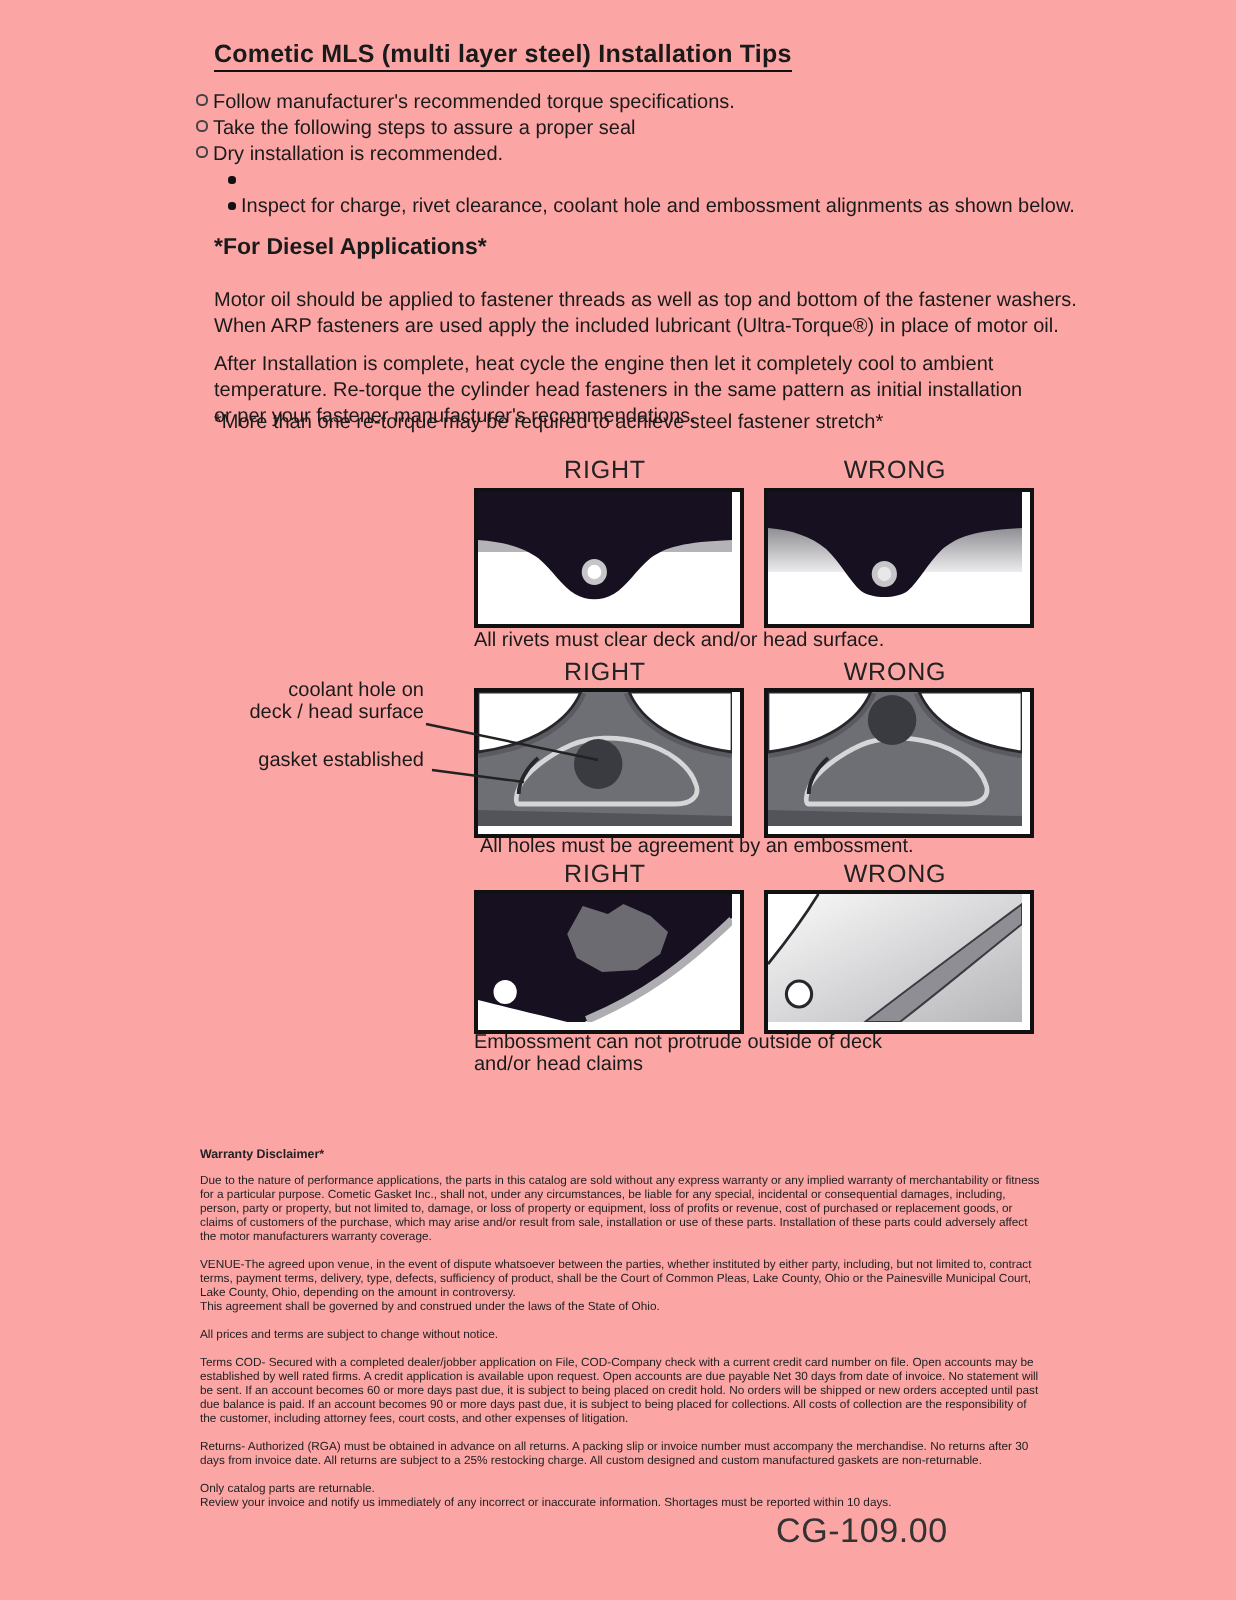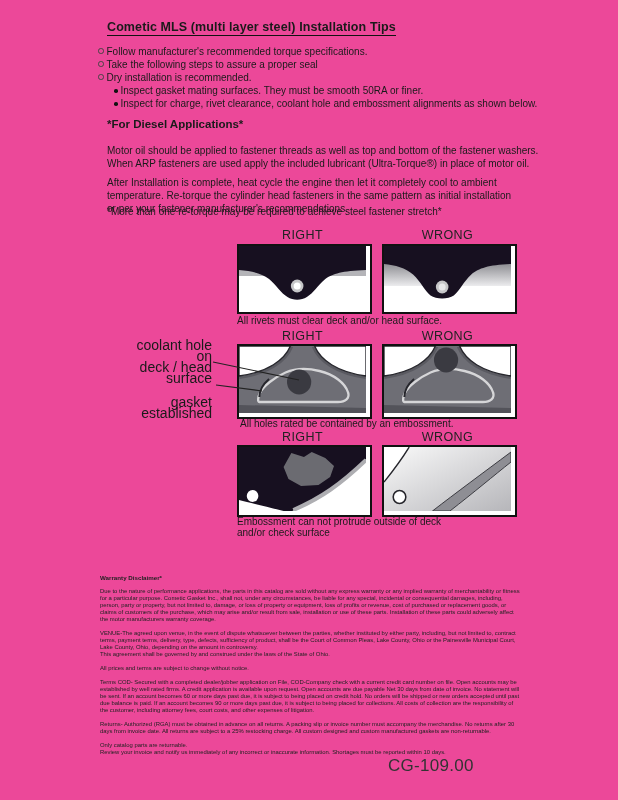--- a/index.html
+++ b/index.html
@@ -1,17 +1,17 @@
 <!DOCTYPE html>
 <html><head>
 <meta charset="utf-8">
 <style>
   html,body { margin:0; padding:0; background:#ffffff; }
   .page {
-    position:relative; width:618px; height:800px; background:#ec4899;
+    position:relative; width:618px; height:800px; background:#fca5a5;
     font-family:"Liberation Sans", sans-serif; color:#1a1a1a; overflow:hidden;
   }
   .abs { position:absolute; }
 
   .doc-title {
     left:107px; top:20px; font-size:12.5px; font-weight:bold;
     border-bottom:1.5px solid #111; padding-bottom:1px; letter-spacing:0.1px;
   }
   .bullets { left:98px; top:45px; font-size:10px; line-height:13px; }
   .b-row { white-space:nowrap; }
@@ -29,42 +29,42 @@
   .body-p { font-size:10px; line-height:13px; }
   .p1 { left:107px; top:134px; width:434px; }
   .p2 { left:107px; top:166px; width:414px; }
   .note { left:107px; top:206px; font-size:10px; }
 
   .rw-label { font-size:12.5px; color:#222; text-align:center; letter-spacing:0.4px; }
   .panel { border:2px solid #111; background:#fff; }
   .panel svg { display:block; }
   .fig-caption { font-size:10px; line-height:11px; color:#1a1a1a; }
 
-  .callouts { text-align:right; font-size:14px; line-height:11px; color:#1a1a1a; }
+  .callouts { text-align:right; font-size:10px; line-height:11px; color:#1a1a1a; }
   .leader-overlay { pointer-events:none; }
 
   .disclaimer { left:100px; top:574px; width:420px; font-size:5.9px; line-height:7px; color:#222; }
   .disclaimer h4 { margin:0 0 7px 0; font-size:6.2px; font-weight:bold; }
   .disclaimer p { margin:0 0 7px 0; }
   .disclaimer p.tight { margin:0; }
 
   .doc-code { left:388px; top:756px; font-size:17px; color:#333; letter-spacing:0.3px; }
 </style>
 </head>
 <body>
 
 <div class="page">
 
   <div class="abs doc-title">Cometic MLS (multi layer steel) Installation Tips</div>
 
   <div class="abs bullets">
     <div class="b-row"><span class="ring"></span><span>Follow manufacturer's recommended torque specifications.</span></div>
     <div class="b-row"><span class="ring"></span><span>Take the following steps to assure a proper seal</span></div>
     <div class="b-row"><span class="ring"></span><span>Dry installation is recommended.</span></div>
-    <div class="b-row sub"><span class="dot"></span><span>Inspect gasket mating surfaces.  They must be smooth 50RA or finer.</span></div>
+    <div class="b-row sub"><span class="dot"></span></div>
     <div class="b-row sub"><span class="dot"></span><span>Inspect for charge, rivet clearance, coolant hole and embossment alignments as shown below.</span></div>
   </div>
 
   <div class="abs sec-heading">*For Diesel Applications*</div>
   <p class="abs body-p p1">Motor oil should be applied to fastener threads as well as top and bottom of the fastener washers. When ARP fasteners are used apply the included lubricant (Ultra-Torque®) in place of motor oil.</p>
   <p class="abs body-p p2">After Installation is complete, heat cycle the engine then let it completely cool to ambient temperature. Re-torque the cylinder head fasteners in the same pattern as initial installation or per your fastener manufacturer's recommendations.</p>
   <div class="abs note">*More than one re-torque may be required to achieve steel fastener stretch*</div>
 
   <div class="abs rw-label" style="left:237px; top:228px; width:131px;">RIGHT</div>
   <div class="abs rw-label" style="left:382px; top:228px; width:131px;">WRONG</div>
@@ -132,21 +132,21 @@
       <path d="M21,51 C21,45 25,38 31,33" stroke="#26262c" stroke-width="2" fill="none"></path>
       <circle cx="64" cy="14" r="12.5" fill="#3a3a41"></circle>
     </svg>
   </div>
 
   <svg class="abs leader-overlay" style="left:110px; top:340px; z-index:5;" width="200" height="60">
     <line x1="103" y1="22" x2="189" y2="40" stroke="#222" stroke-width="1.2"></line>
     <line x1="106" y1="45" x2="152" y2="51" stroke="#222" stroke-width="1.2"></line>
   </svg>
 
-  <div class="abs fig-caption" style="left:240px; top:418px;">All holes rated be contained by an embossment.</div>
+  <div class="abs fig-caption" style="left:240px; top:418px;">All holes must be agreement by an embossment.</div>
 
   <div class="abs rw-label" style="left:237px; top:430px; width:131px;">RIGHT</div>
   <div class="abs rw-label" style="left:382px; top:430px; width:131px;">WRONG</div>
 
   <div class="abs panel" style="left:237px; top:445px; width:131px; height:68px;">
     <svg width="127" height="64" viewBox="0 0 131 64" preserveAspectRatio="none">
       <rect x="0" y="0" width="131" height="64" fill="#ffffff"></rect>
       <path d="M0,0 H131 V12 C105,36 85,50 55,64 L46,64 C30,60 12,56 0,53 Z" fill="#171020"></path>
       <path d="M131,13 C105,37 85,51 56,63" stroke="#aeaeb2" stroke-width="4" fill="none"></path>
       <path d="M54,6 L67,10 L75,5 L89,11 L98,19 L94,30 L82,38 L64,39 L51,32 L46,20 Z" fill="#6b6b71"></path>
@@ -163,21 +163,21 @@
       </defs>
       <rect x="0" y="0" width="131" height="64" fill="#ffffff"></rect>
       <path d="M26,0 L131,0 L131,64 L0,64 L0,35 C10,23 19,11 26,0 Z" fill="url(#g3)"></path>
       <path d="M26,0 C19,11 10,23 0,35" stroke="#26262c" stroke-width="1.4" fill="none"></path>
       <path d="M131,5 C102,26 74,46 50,64 L68,64 C92,46 114,28 131,15 Z" fill="#8e8e94" stroke="#3a3a40" stroke-width="1"></path>
       <circle cx="16" cy="50" r="6.5" fill="#ffffff" stroke="#26262c" stroke-width="1.6"></circle>
     </svg>
   </div>
   <div class="abs fig-caption" style="left:237px; top:516px;">
     <span>Embossment can not protrude outside of deck</span><br>
-    <span>and/or check surface</span>
+    <span>and/or head claims</span>
   </div>
 
   <div class="abs disclaimer">
     <h4>Warranty Disclaimer*</h4>
     <p>Due to the nature of performance applications, the parts in this catalog are sold without any express warranty or any implied warranty of merchantability or fitness for a particular purpose.  Cometic Gasket Inc., shall not, under any circumstances, be liable for any special, incidental or consequential damages, including, person, party or property, but not limited to, damage, or loss of property or equipment, loss of profits or revenue, cost of purchased or replacement goods, or claims of customers of the purchase, which may arise and/or result from sale, installation or use of these parts.  Installation of these parts could adversely affect the motor manufacturers warranty coverage.</p>
     <p class="tight">VENUE-The agreed upon venue, in the event of dispute whatsoever between the parties, whether instituted by either party, including, but not limited to, contract terms, payment terms, delivery, type, defects, sufficiency of product, shall be the Court of Common Pleas, Lake County, Ohio or the Painesville Municipal Court, Lake County, Ohio, depending on the amount in controversy.</p>
     <p>This agreement shall be governed by and construed under the laws of the State of Ohio.</p>
     <p>All prices and terms are subject to change without notice.</p>
     <p>Terms COD- Secured with a completed dealer/jobber application on File, COD-Company check with a current credit card number on file.  Open accounts may be established by well rated firms.  A credit application is available upon request.  Open accounts are due payable Net 30 days from date of invoice.  No statement will be sent.  If an account becomes 60 or more days past due, it is subject to being placed on credit hold.  No orders will be shipped or new orders accepted until past due balance is paid.  If an account becomes 90 or more days past due, it is subject to being placed for collections.  All costs of collection are the responsibility of the customer, including attorney fees, court costs, and other expenses of litigation.</p>
     <p>Returns- Authorized (RGA) must be obtained in advance on all returns.  A packing slip or invoice number must accompany the merchandise.  No returns after 30 days from invoice date.  All returns are subject to a 25% restocking charge.  All custom designed and custom manufactured gaskets are non-returnable.</p>

